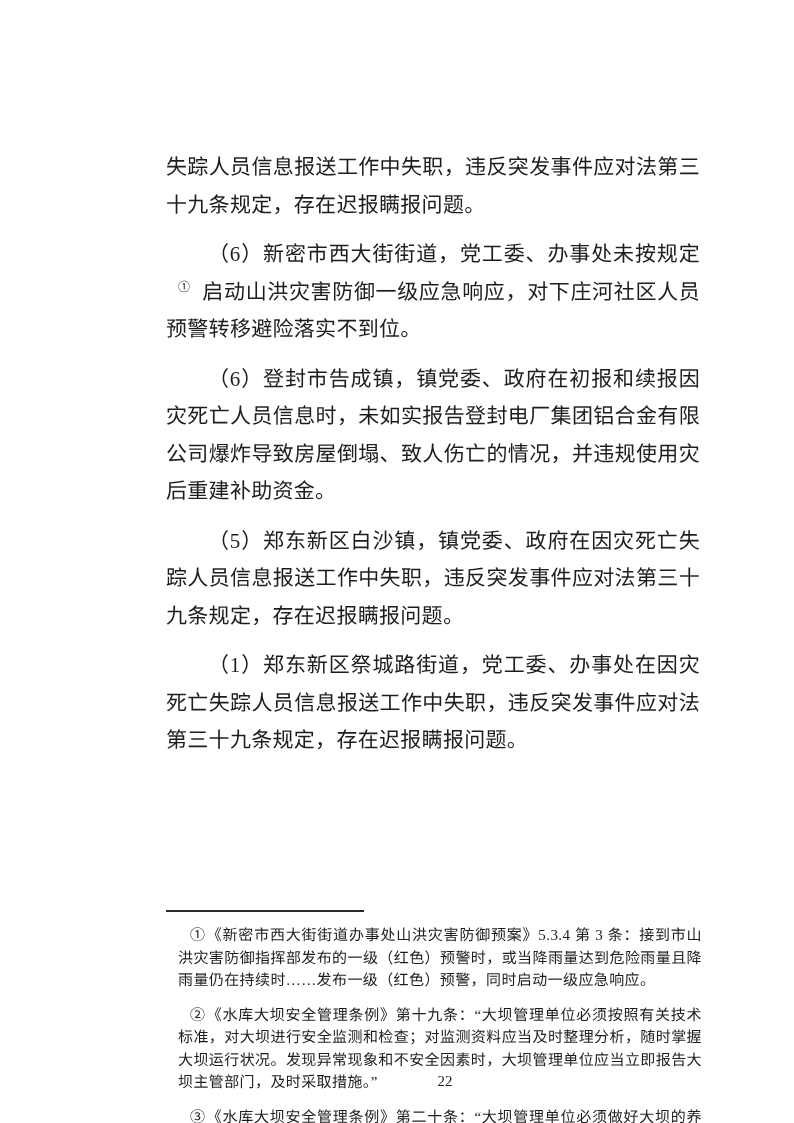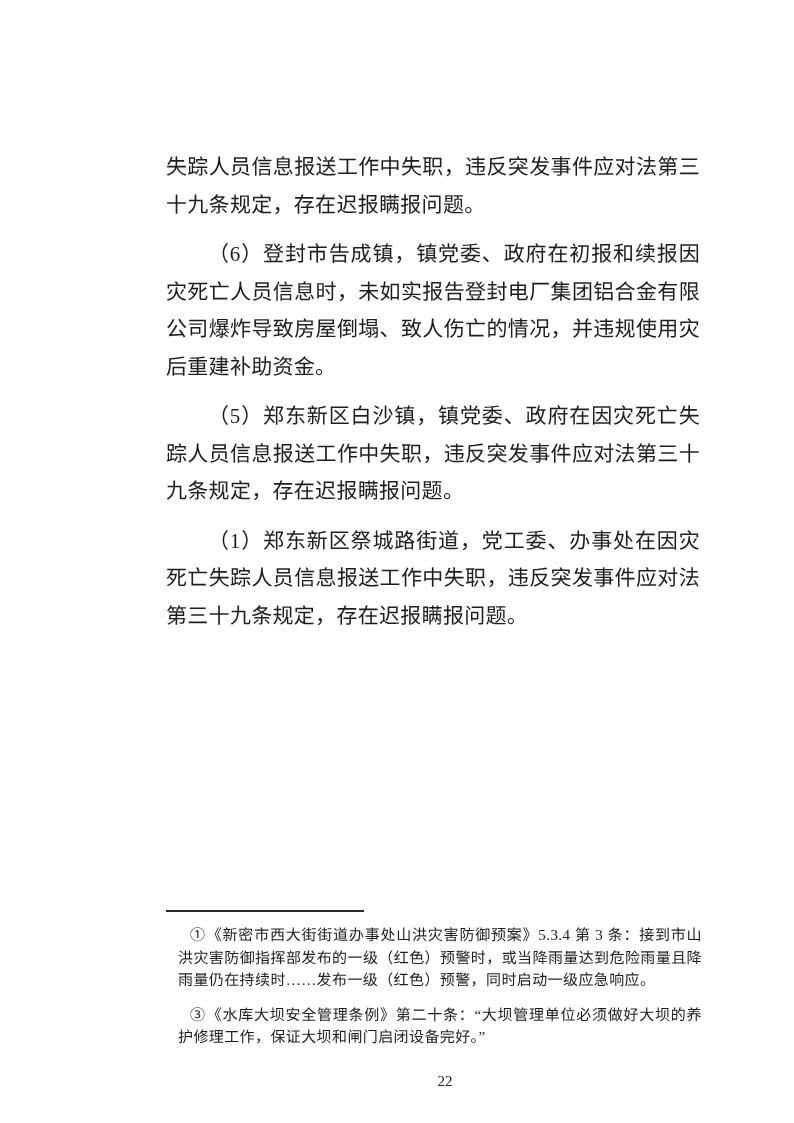--- a/index.html
+++ b/index.html
@@ -62,28 +62,30 @@
     color: #1d1d1d;
   }
 </style>
 </head>
 <body>
 
 <div class="page">
 
   <div class="doc-body">
       <p class="">失踪人员信息报送工作中失职，违反突发事件应对法第三十九条规定，存在迟报瞒报问题。</p>
+      <p class="indent">（6）新密市西大街街道，党工委、办事处未按规定<sup>①</sup>启动山洪灾害防御一级应急响应，对下庄河社区人员预警转移避险落实不到位。</p>
       <p class="indent">（6）登封市告成镇，镇党委、政府在初报和续报因灾死亡人员信息时，未如实报告登封电厂集团铝合金有限公司爆炸导致房屋倒塌、致人伤亡的情况，并违规使用灾后重建补助资金。</p>
       <p class="indent">（5）郑东新区白沙镇，镇党委、政府在因灾死亡失踪人员信息报送工作中失职，违反突发事件应对法第三十九条规定，存在迟报瞒报问题。</p>
       <p class="indent">（1）郑东新区祭城路街道，党工委、办事处在因灾死亡失踪人员信息报送工作中失职，违反突发事件应对法第三十九条规定，存在迟报瞒报问题。</p>
     </div>
 
   <div class="footnote-area">
     <div class="footnote-separator"></div>
     <div class="footnotes">
         <p><span class="fn-marker">①</span>《新密市西大街街道办事处山洪灾害防御预案》5.3.4 第 3 条：接到市山洪灾害防御指挥部发布的一级（红色）预警时，或当降雨量达到危险雨量且降雨量仍在持续时……发布一级（红色）预警，同时启动一级应急响应。</p>
+        <p><span class="fn-marker">②</span>《水库大坝安全管理条例》第十九条：“大坝管理单位必须按照有关技术标准，对大坝进行安全监测和检查；对监测资料应当及时整理分析，随时掌握大坝运行状况。发现异常现象和不安全因素时，大坝管理单位应当立即报告大坝主管部门，及时采取措施。”</p>
         <p><span class="fn-marker">③</span>《水库大坝安全管理条例》第二十条：“大坝管理单位必须做好大坝的养护修理工作，保证大坝和闸门启闭设备完好。”</p>
       </div>
   </div>
 
   <div class="page-number">22</div>
 
 </div>
 
 </body></html>

